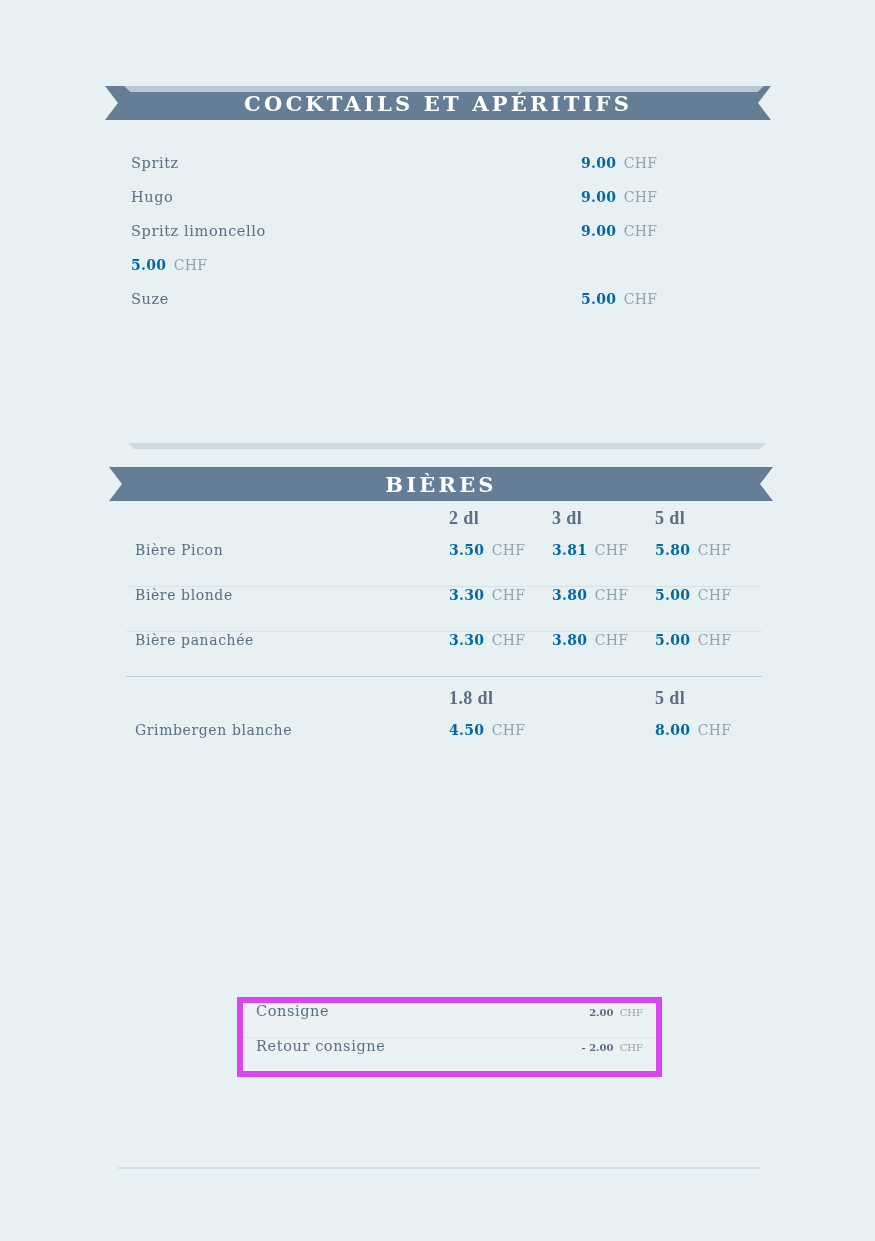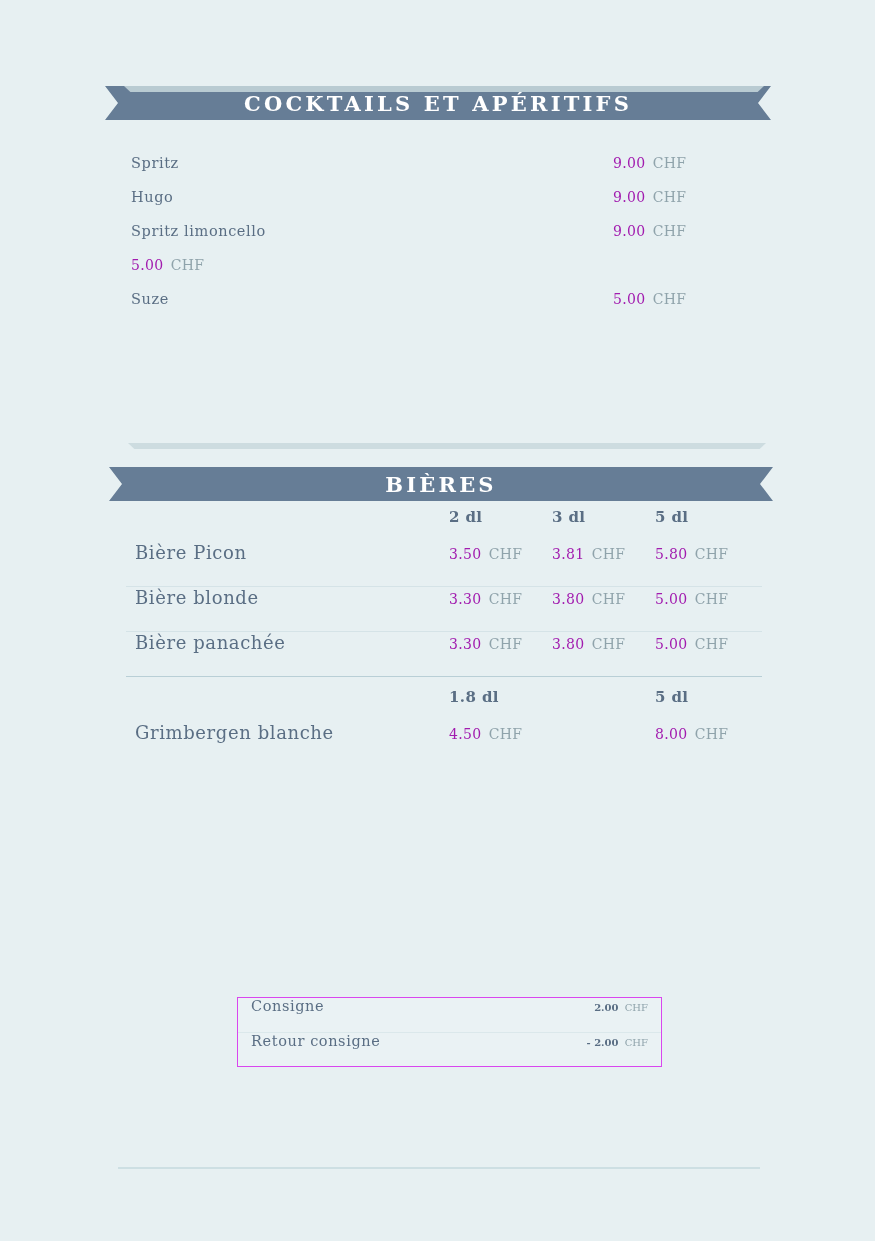--- a/index.html
+++ b/index.html
@@ -76,35 +76,34 @@
   
   .simple-list {
     position: absolute;
     left: 131px;
     width: 640px;
   }
   .simple-row {
     display: flex;
     align-items: baseline;
     height: 34px;
-    gap: 32px;
   }
   .simple-name {
     font-size: 14.5px;
     letter-spacing: .6px;
     color: #5a6e84;
     flex: 0 0 450px;
   }
   .price {
     font-size: 14px;
     white-space: nowrap;
   }
   .price .amount {
-    color: #a21caf;
-    font-weight: normal;
+    color: #0369a1;
+    font-weight: bold;
     letter-spacing: .3px;
   }
   .price .cur {
     color: #8fa3ab;
     letter-spacing: .3px;
     margin-left: 3px;
   }
 
   
   .beer-table {
@@ -115,52 +114,53 @@
   .bt-row {
     display: flex;
     align-items: baseline;
     height: 44px;
     border-bottom: 1px solid #d5e3e7;
   }
   .bt-row.noline { border-bottom: none; }
   .bt-row.head { height: 34px; border-bottom: none; }
   .bt-name {
     flex: 0 0 323px;
-    font-size: 18px;
+    font-size: 14px;
     letter-spacing: .6px;
     padding-left: 9px;
     box-sizing: border-box;
     color: #5a6e84;
   }
   .bt-cell {
     flex: 0 0 103px;
     font-size: 14px;
   }
   .bt-cell.wide { flex: 0 0 206px; }
   .bt-head-label {
-    font-size: 15px;
+    font-size: 18px;
     font-weight: bold;
     color: #5a6e84;
     letter-spacing: .4px;
+    font-family: Liberation Serif, serif;
   }
   .divider {
     position: absolute;
     left: 126px;
     width: 636px;
     height: 1px;
     background: #b9cfd6;
   }
 
   
   .consigne {
     position: absolute;
     left: 237px;
     top: 997px;
     width: 425px;
-    border: 1px solid #d946ef;
+    border: 6px solid #d946ef;
     box-sizing: border-box;
     background: #eaf2f4;
   }
   .consigne-row {
     display: flex;
     align-items: baseline;
     height: 34px;
     padding: 0 13px;
     box-sizing: border-box;
   }

